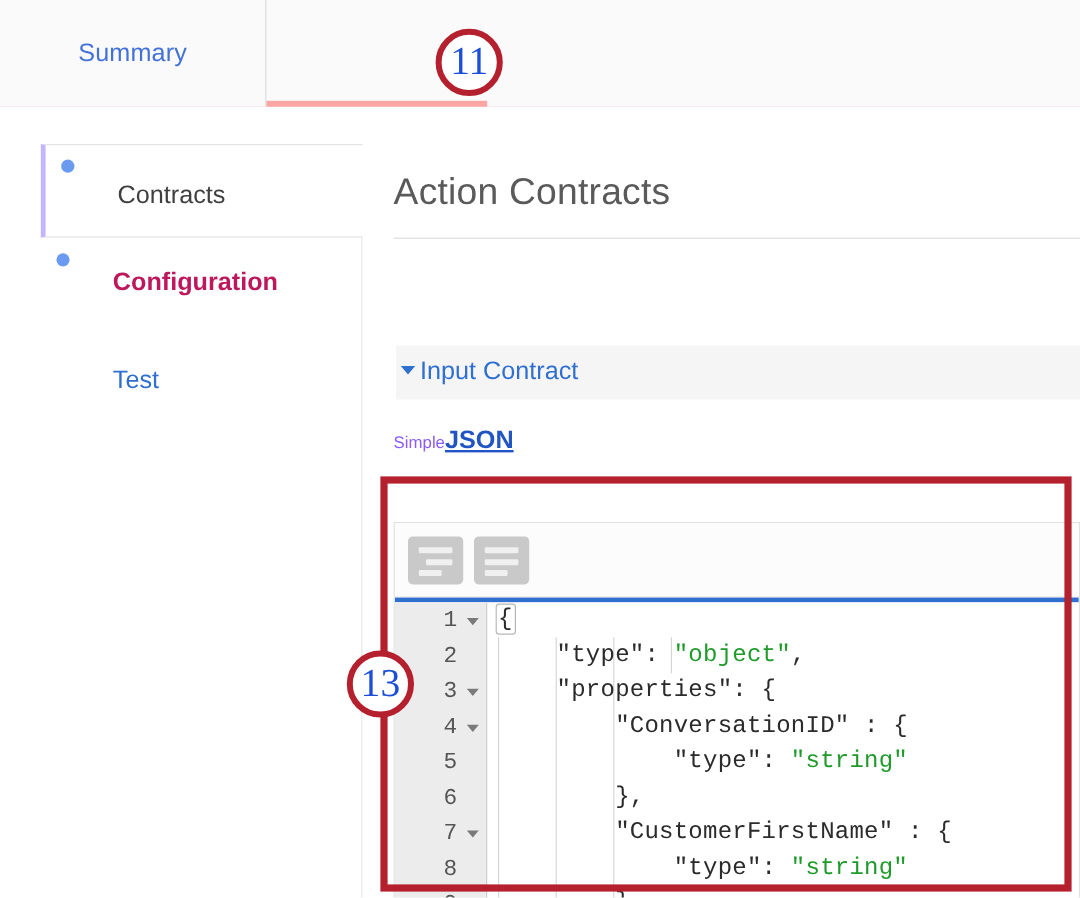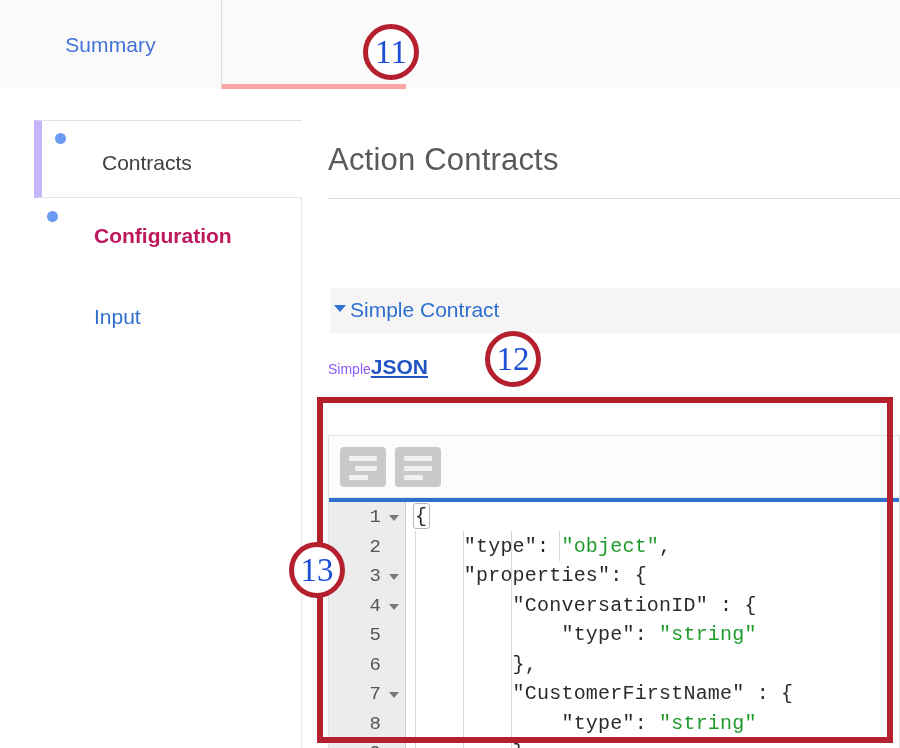--- a/index.html
+++ b/index.html
@@ -109,21 +109,21 @@
     left: 13px;
     width: 11px;
     height: 11px;
     border-radius: 50%;
     background: #6b9bf0;
   }
 
   .nav-contracts {
     top: 0px;
     height: 78px;
-    border-left: 8px solid #c4b5fd;
+    border-left: 4px solid #c4b5fd;
     border-top: 1px solid #e3e3e3;
     border-bottom: 1px solid #e3e3e3;
   }
   .nav-contracts .nav-dot { top: 12px; }
   .nav-contracts .nav-label { top: 30px; color: #3f3f3f; }
 
   .nav-configuration {
     top: 78px;
     height: 77px;
     border-right: 1px solid #e8e8e8;
@@ -400,32 +400,32 @@
     <div class="leftnav">
       <div class="nav-item nav-contracts">
         <span class="nav-dot"></span>
         <span class="nav-label">Contracts</span>
       </div>
       <div class="nav-item nav-configuration">
         <span class="nav-dot"></span>
         <span class="nav-label">Configuration</span>
       </div>
       <div class="nav-item nav-test">
-        <span class="nav-label">Input</span>
+        <span class="nav-label">Test</span>
       </div>
       <div class="nav-tail"></div>
     </div>
 
     <div class="main">
       <div class="page-title">Action Contracts</div>
       <div class="title-rule"></div>
 
       <div class="section-bar">
         <span class="caret"></span>
-        <span class="section-label">Simple Contract</span>
+        <span class="section-label">Input Contract</span>
       </div>
 
       <div class="format-switch">
         <span class="fmt-simple">Simple</span>
         <span class="fmt-json">JSON</span>
       </div>
 
       <div class="editor">
         <div class="editor-toolbar">
           <div class="tb-btn tb-align-right">
@@ -492,16 +492,15 @@
               </div>
             </div>
           <div class="brace-hl"></div>
         </div>
       </div>
     </div>
   </div>
 
   <div class="anno-rect" id="anno-rect-json"></div>
   <div class="anno-circle" id="anno-11">11</div>
-  <div class="anno-circle" id="anno-12">12</div>
   <div class="anno-circle" id="anno-13">13</div>
 
 </div>
 
 </body></html>

